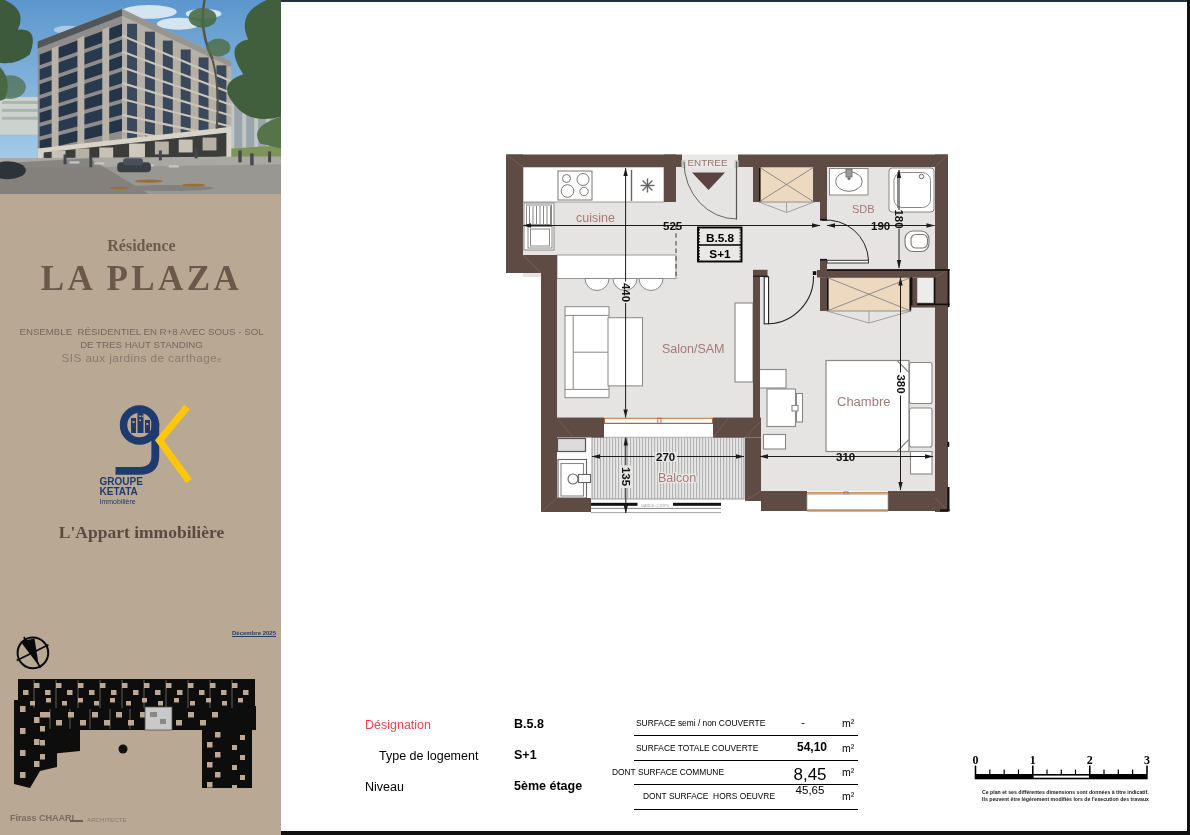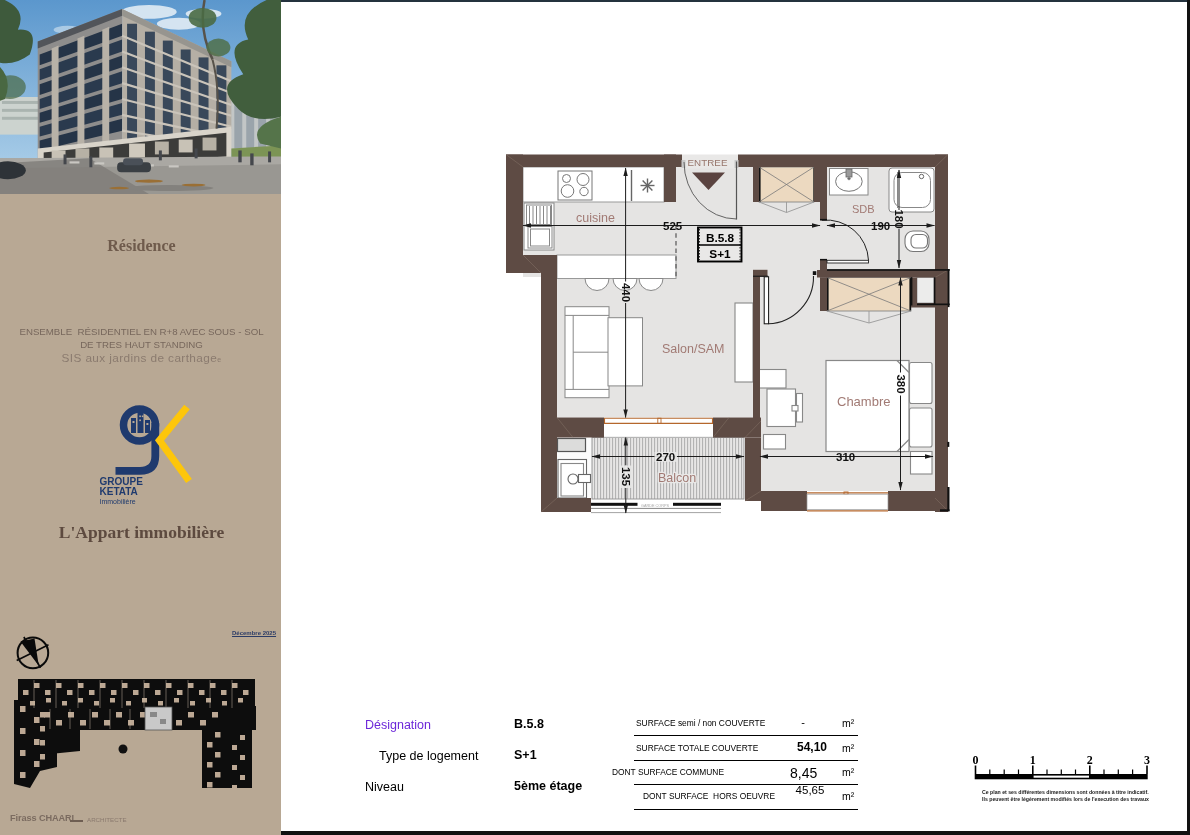--- a/index.html
+++ b/index.html
@@ -151,20 +151,21 @@
 <path d="M214,60 Q222,90 218,130" stroke="#57524a" stroke-width="2" fill="none"></path>
 <ellipse cx="204" cy="18" rx="14" ry="10" fill="#4a6a44" opacity="0.9"></ellipse>
 <ellipse cx="220" cy="48" rx="12" ry="9" fill="#50704a" opacity="0.85"></ellipse>
 <ellipse cx="10" cy="88" rx="16" ry="12" fill="#4a6a44" opacity="0.7"></ellipse>
 </g>
 </svg>
 </div>
 
 <div class="abs serif" style="left:0;top:237px;width:283px;text-align:center;font-size:16px;font-weight:bold;color:#6f5b4c;">Résidence</div>
 
+<div class="abs serif" style="left:0;top:259px;width:283px;text-align:center;font-size:35px;font-weight:bold;letter-spacing:3.4px;color:#6b584a;">LA PLAZA</div>
 
 <div class="abs" style="left:0;top:326px;width:283px;text-align:center;font-size:9.7px;color:#77675c;">ENSEMBLE&nbsp; RÉSIDENTIEL EN R+8 AVEC SOUS - SOL</div>
 <div class="abs" style="left:0;top:339px;width:283px;text-align:center;font-size:9.7px;color:#77675c;">DE TRES HAUT STANDING</div>
 <div class="abs" style="left:0;top:351px;width:283px;text-align:center;font-size:11.8px;color:#8b7b6f;letter-spacing:0.4px;">SIS aux jardins de carthage<span style="font-size:7px;">e</span></div>
 
 <div class="abs" style="left:95px;top:398px;width:110px;height:112px;" id="logo-slot">
 <svg width="110" height="112" viewBox="0 0 110 112">
 
 <circle cx="44.5" cy="27" r="16" fill="none" stroke="#1f3a6e" stroke-width="7.5"></circle>
 
@@ -315,39 +316,39 @@
 <rect x="150" y="43" width="6" height="5" fill="#888"></rect>
 
 <circle cx="113" cy="73" r="4.5" fill="#111"></circle>
 </svg>
 </div>
 
 <div class="abs" style="left:10px;top:813px;font-size:9.2px;font-weight:bold;color:#7b6b60;letter-spacing:-0.1px;">Firass CHAARI</div>
 <div class="abs" style="left:70px;top:820px;width:13px;height:1.6px;background:#6e5e52;"></div>
 <div class="abs" style="left:87px;top:816px;font-size:6.2px;color:#8a7a6e;">ARCHITECTE</div>
 
-<div class="abs" style="left:365px;top:718px;font-size:12.5px;color:#6d28d9;">Désignation</div>
+<div class="abs" style="left:365px;top:718px;font-size:12.5px;color:#ef4444;">Désignation</div>
 <div class="abs" style="left:514px;top:717px;font-size:12.5px;font-weight:bold;color:#000;">B.5.8</div>
 <div class="abs" style="left:379px;top:749px;font-size:12.5px;color:#000;">Type de logement</div>
 <div class="abs" style="left:514px;top:748px;font-size:12.5px;font-weight:bold;color:#000;">S+1</div>
 <div class="abs" style="left:365px;top:780px;font-size:12.5px;color:#000;">Niveau</div>
 <div class="abs" style="left:514px;top:779px;font-size:12.5px;font-weight:bold;color:#000;">5ème étage</div>
 
 <div class="abs" style="left:636px;top:718px;font-size:8.4px;color:#000;">SURFACE semi / non COUVERTE</div>
 <div class="abs" style="left:783px;top:716px;width:40px;text-align:center;font-size:11px;color:#000;">-</div>
 <div class="abs" style="left:842px;top:717px;font-size:10.5px;color:#000;">m²</div>
 <div class="abs" style="left:634px;top:734.5px;width:224px;height:1.2px;background:#000;"></div>
 
 <div class="abs" style="left:636px;top:743px;font-size:8.4px;color:#000;text-align:right;">SURFACE TOTALE COUVERTE</div>
 <div class="abs" style="left:790px;top:740px;width:44px;text-align:center;font-size:12px;font-weight:bold;color:#000;">54,10</div>
 <div class="abs" style="left:842px;top:742px;font-size:10.5px;color:#000;">m²</div>
 <div class="abs" style="left:634px;top:759.5px;width:224px;height:1.2px;background:#000;"></div>
 
 <div class="abs" style="left:612px;top:767px;font-size:8.4px;color:#000;">DONT SURFACE COMMUNE</div>
-<div class="abs" style="left:790px;top:765px;width:40px;text-align:left;font-size:14px;color:#000;">8,45</div>
+<div class="abs" style="left:790px;top:765px;width:40px;text-align:center;font-size:17px;color:#000;">8,45</div>
 <div class="abs" style="left:842px;top:766px;font-size:10.5px;color:#000;">m²</div>
 <div class="abs" style="left:634px;top:784px;width:224px;height:1.2px;background:#000;"></div>
 
 <div class="abs" style="left:643px;top:791px;font-size:8.4px;color:#000;">DONT SURFACE&nbsp; HORS OEUVRE</div>
 <div class="abs" style="left:788px;top:784px;width:44px;text-align:center;font-size:11.5px;color:#000;">45,65</div>
 <div class="abs" style="left:842px;top:790px;font-size:10.5px;color:#000;">m²</div>
 <div class="abs" style="left:634px;top:808.5px;width:224px;height:1.2px;background:#000;"></div>
 
 <div class="abs" style="left:950px;top:745px;width:230px;height:70px;" id="scalebar-slot">
 <svg width="230" height="70" viewBox="0 0 230 70">

